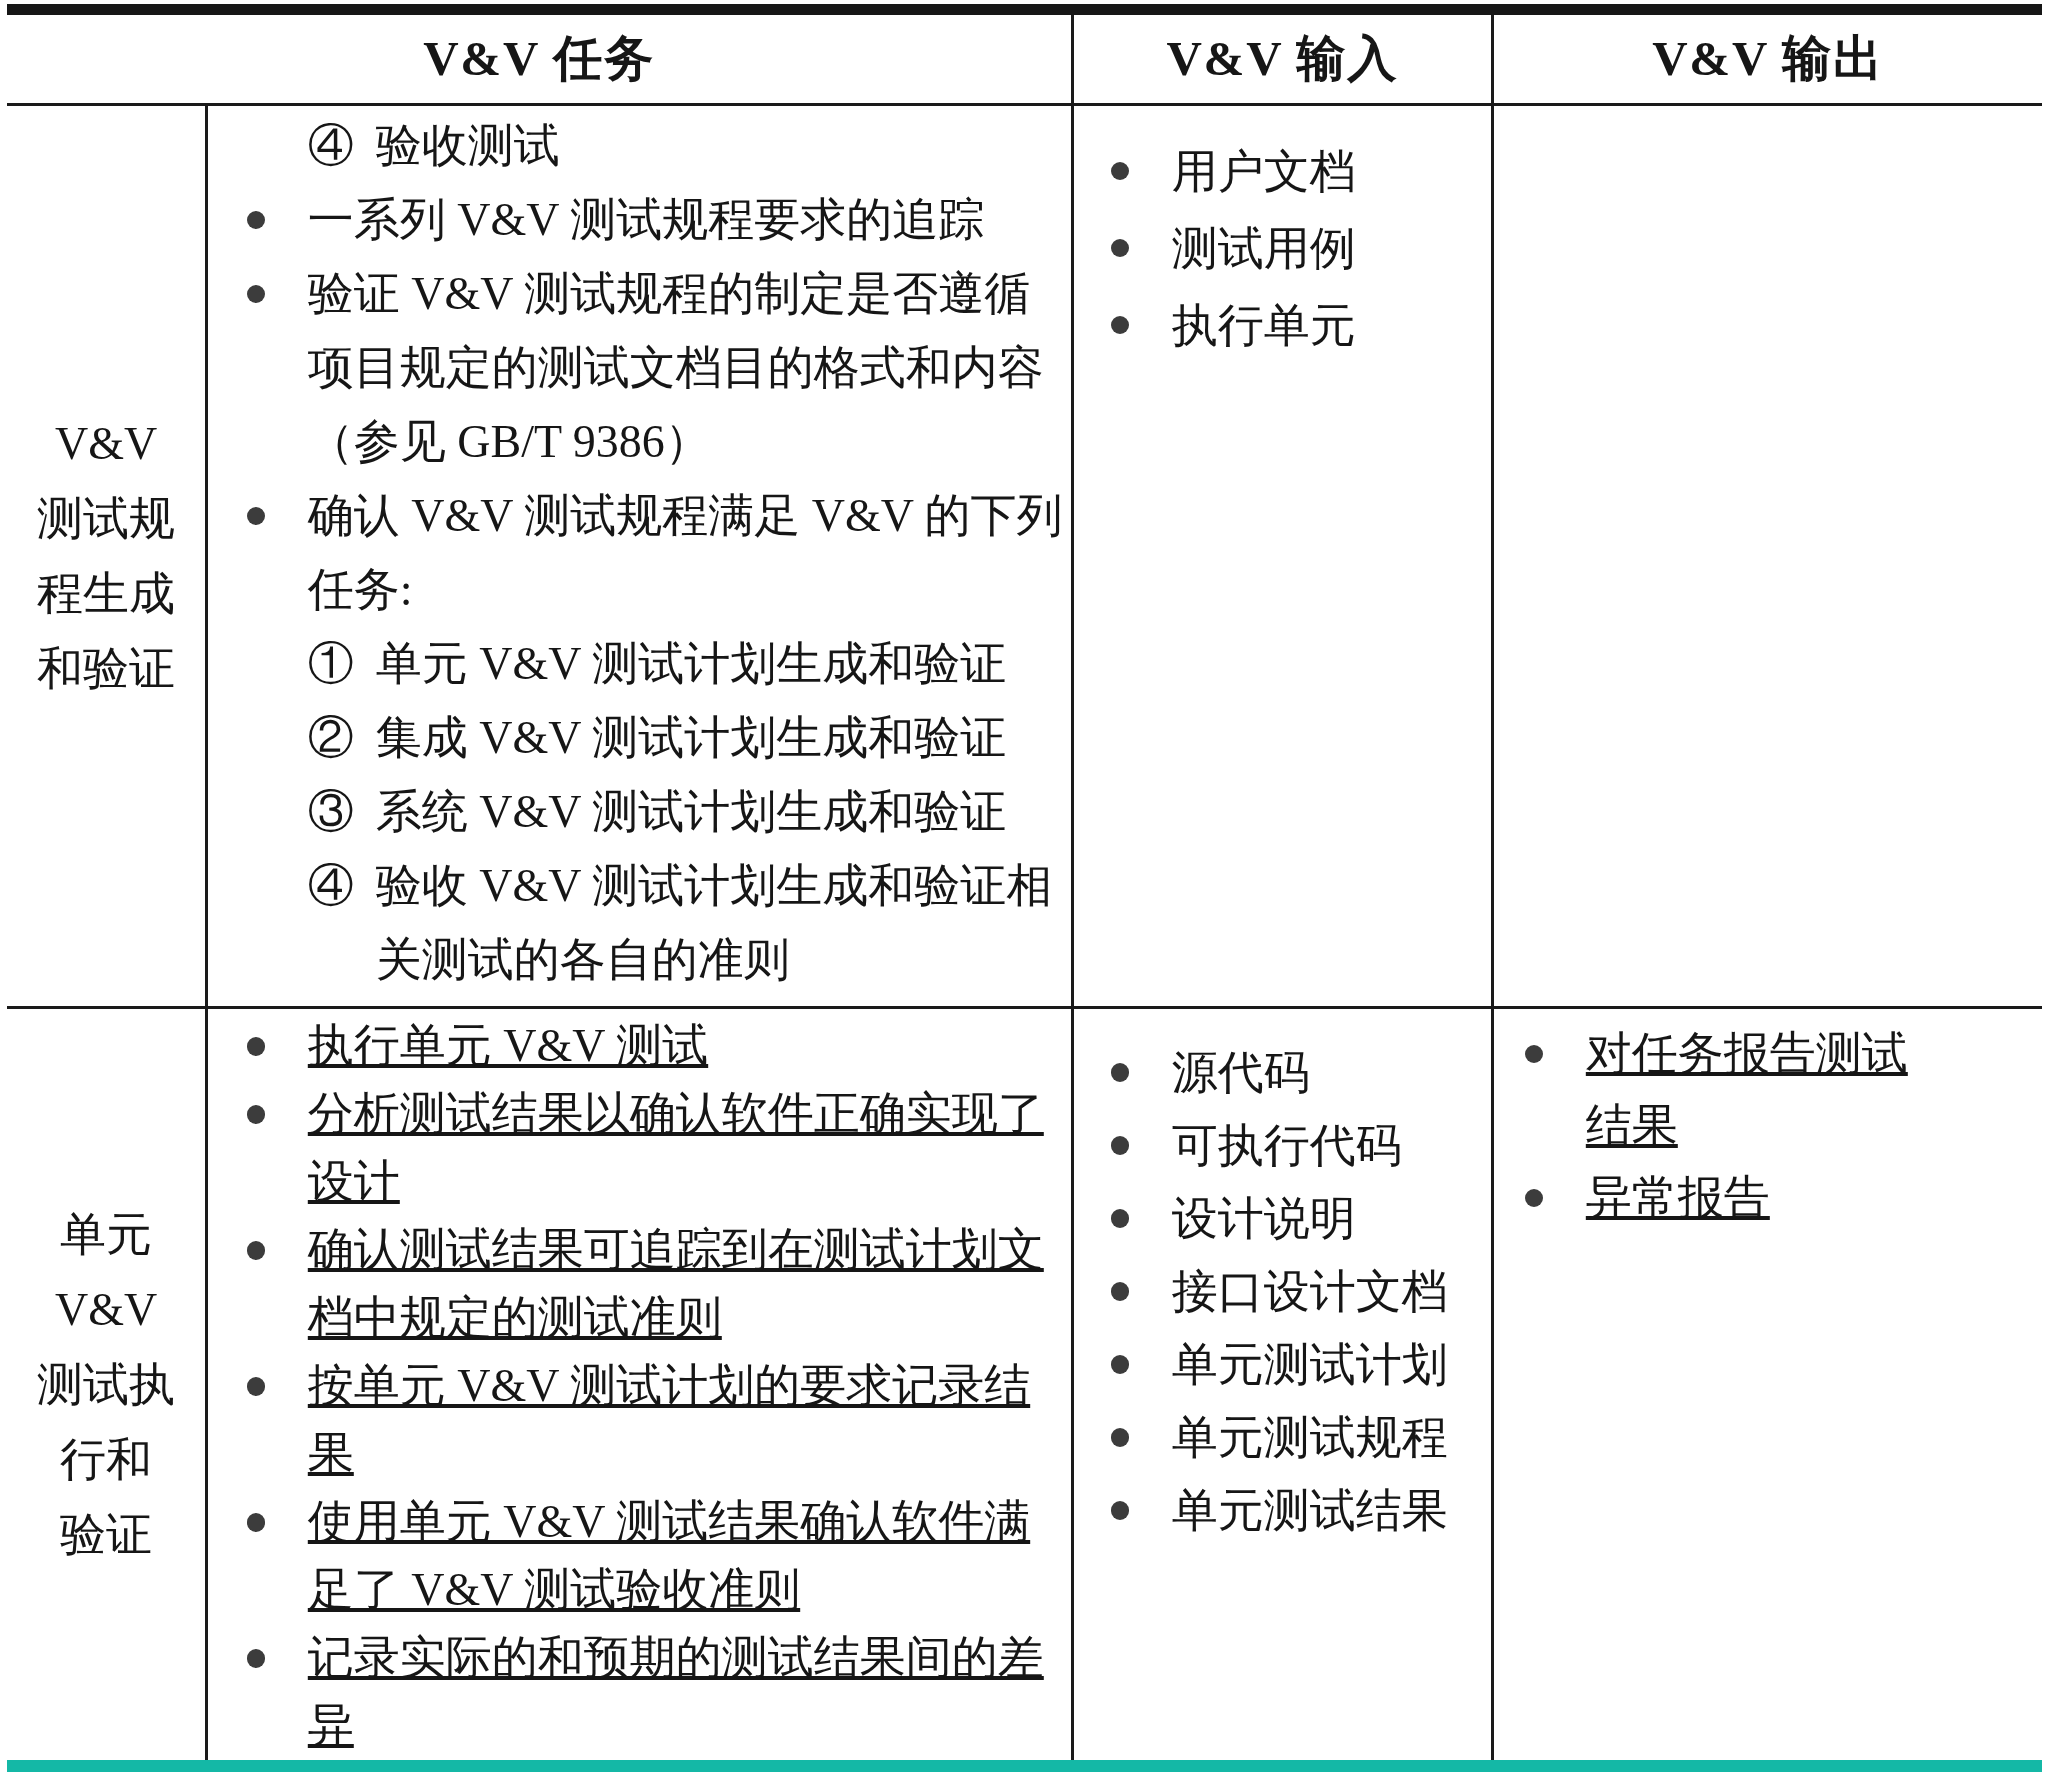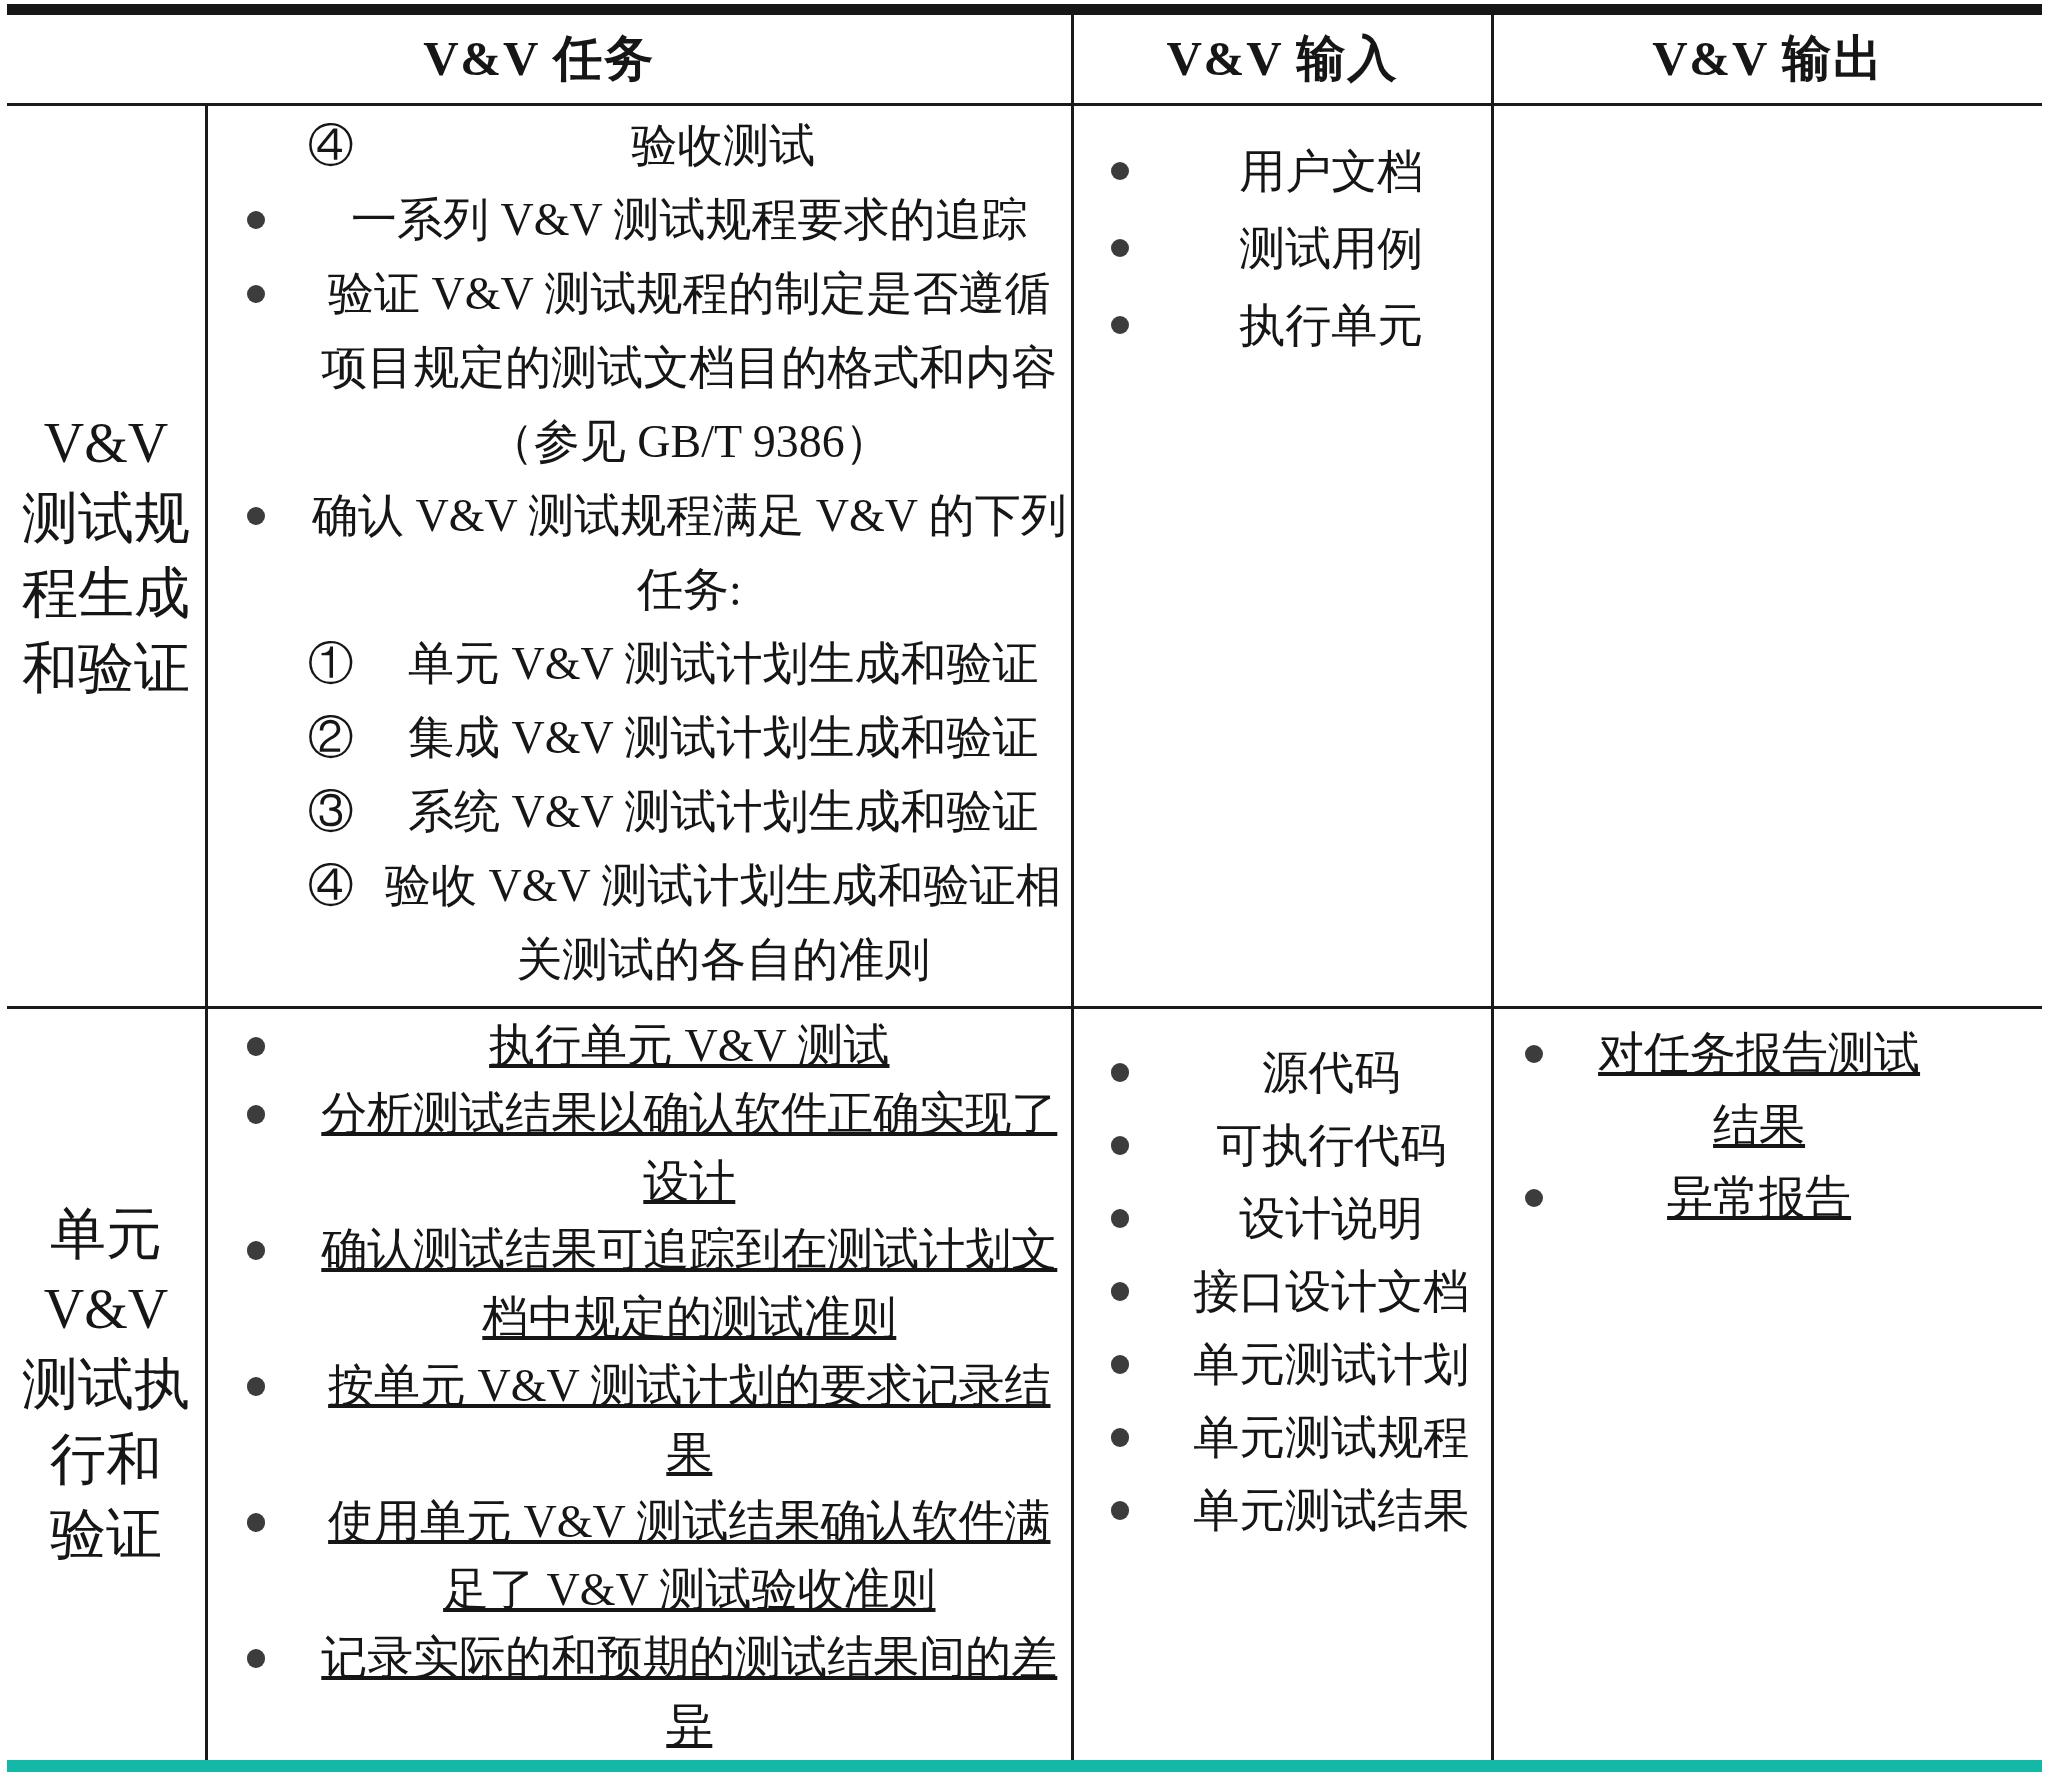--- a/index.html
+++ b/index.html
@@ -37,32 +37,32 @@
   th.h-task, th.h-input{border-right:3.7px solid #1a1a1a;}
   thead th{border-bottom:3.7px solid #1a1a1a;}
 
   td{vertical-align:top;padding:0;}
   tr.r1 > td{height:900px;border-bottom:3.7px solid #1a1a1a;}
   tr.r2 > td{height:746px;}
   td.label-cell{border-right:3.7px solid #1a1a1a;vertical-align:middle;text-align:center;}
   td.tasks-cell{border-right:3.7px solid #1a1a1a;}
   td.inputs-cell{border-right:3.7px solid #1a1a1a;}
 
-  .label-lines{font-size:56px;line-height:75px;}
+  .label-lines{font-size:46px;line-height:75px;}
 
   .tasks-list{padding:3.7px 0 0 39px;font-size:46px;}
   tr.r1 .tasks-list{line-height:74px;}
   tr.r2 .tasks-list{line-height:68px;text-decoration:underline;}
 
   .item{display:flex;align-items:flex-start;}
   .marker-cell{flex:0 0 61px;}
   .num-item{padding-left:61px;}
   .num-item .marker-cell{flex:0 0 68px;}
   .num-marker{font-size:46px;}
-  .itext{flex:1;min-width:0;text-align:center;}
+  .itext{flex:1;min-width:0;}
 
   .dot{display:block;width:18.4px;height:18.4px;border-radius:50%;background:#3c3c3c;}
   tr.r1 .tasks-list .dot{margin-top:27.5px;}
   tr.r2 .tasks-list .dot{margin-top:25px;}
 
   .inputs-list{padding:27px 0 0 37px;font-size:46px;}
   tr.r1 .inputs-list{line-height:77px;}
   tr.r2 .inputs-list{line-height:73px;}
   tr.r1 .inputs-list .dot{margin-top:29px;}
   tr.r2 .inputs-list .dot{margin-top:27.5px;}

